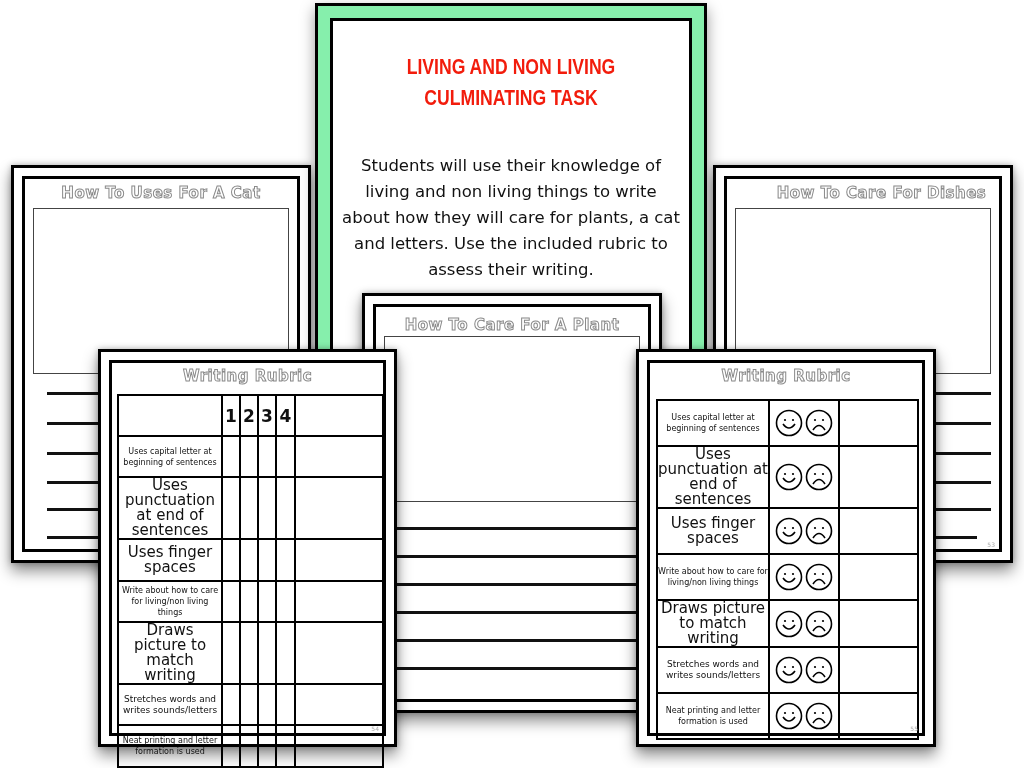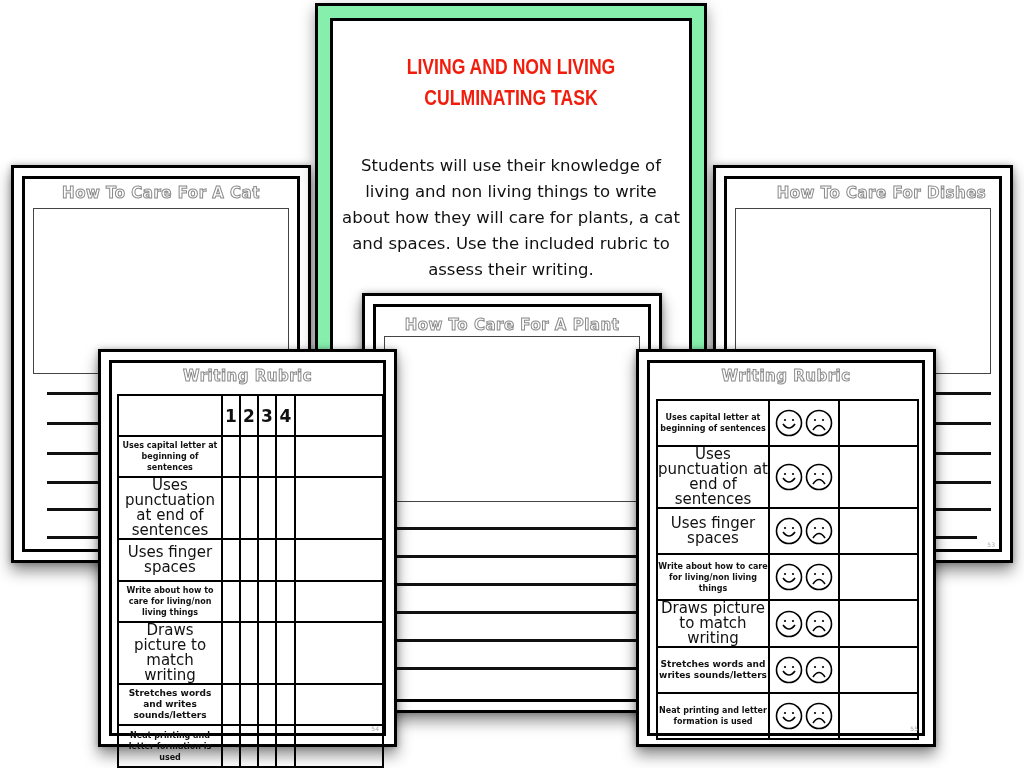--- a/index.html
+++ b/index.html
@@ -13,31 +13,31 @@
 
   
   #cover{left:315px;top:3px;width:392px;height:370px;background:#86efac;border:3px solid #000;box-shadow:0 6px 14px rgba(0,0,0,0.4);}
   #cover .cover-inner{position:absolute;left:12px;top:12px;right:12px;bottom:-20px;background:#fff;border:3px solid #000;}
   .cover-title{position:absolute;left:0;right:0;top:30px;text-align:center;color:#f21c0c;font-family:"Liberation Sans",sans-serif;font-weight:bold;font-size:22px;line-height:31px;transform:scaleX(0.8);}
   .cover-body{position:absolute;left:6px;right:6px;top:132px;text-align:center;color:#111;font-family:"DejaVu Sans",sans-serif;font-size:16.5px;line-height:26px;}
 
   
   table.rubric{position:absolute;border-collapse:collapse;}
   table.rubric td{border:2.5px solid #000;text-align:center;vertical-align:middle;padding:0;font-family:"DejaVu Sans",sans-serif;color:#111;}
-  .crit-s{font-size:8px;line-height:11px;font-weight:bold;}
+  .crit-s{font-size:8px;line-height:11px;}
   .crit-m{font-size:15px;line-height:15px;}
   .score-h{font-size:17px;font-weight:bold;}
   .face{display:inline-block;width:28px;height:28px;vertical-align:middle;margin:0 1px;}
 </style>
 </head>
 <body>
 
 <div class="page" style="left:11px;top:165px;width:300px;height:398px;">
   <div class="inner" style="left:8px;top:8px;right:8px;bottom:8px;">
-    <div class="outline-title" style="top:5px;font-size:15px;">How To Care For A Cat</div>
+    <div class="outline-title" style="top:5px;font-size:15px;">How To Uses For A Cat</div>
     <div class="picbox" style="left:8px;top:29px;right:8px;height:166px;"></div>
     <div class="line" style="left:22px;right:8px;top:213px;"></div>
     <div class="line" style="left:22px;right:8px;top:243px;"></div>
     <div class="line" style="left:22px;right:8px;top:273px;"></div>
     <div class="line" style="left:22px;right:8px;top:302px;"></div>
     <div class="line" style="left:22px;right:8px;top:329px;"></div>
     <div class="line" style="left:22px;right:8px;top:357px;"></div>
   </div>
 </div>
 
@@ -54,21 +54,21 @@
     <div class="pnum" style="right:4px;bottom:1px;">53</div>
   </div>
 </div>
 
 <div id="cover" class="page">
   <div class="cover-inner">
     <div class="cover-title">
       <div>LIVING AND NON LIVING</div>
       <div>CULMINATING TASK</div>
     </div>
-    <div class="cover-body">Students will use their knowledge of living and non living things to write about how they will care for plants, a cat and spaces.  Use the included rubric to assess their writing.</div>
+    <div class="cover-body">Students will use their knowledge of living and non living things to write about how they will care for plants, a cat and letters.  Use the included rubric to assess their writing.</div>
   </div>
 </div>
 
 <div class="page" style="left:362px;top:293px;width:300px;height:420px;">
   <div class="inner" style="left:8px;top:8px;right:8px;bottom:8px;">
     <div class="outline-title" style="top:9px;font-size:15px;">How To Care For A Plant</div>
     <div class="picbox" style="left:8px;top:29px;right:8px;height:166px;"></div>
     <div class="line" style="left:8px;right:8px;top:220px;"></div>
     <div class="line" style="left:8px;right:8px;top:248px;"></div>
     <div class="line" style="left:8px;right:8px;top:276px;"></div>

